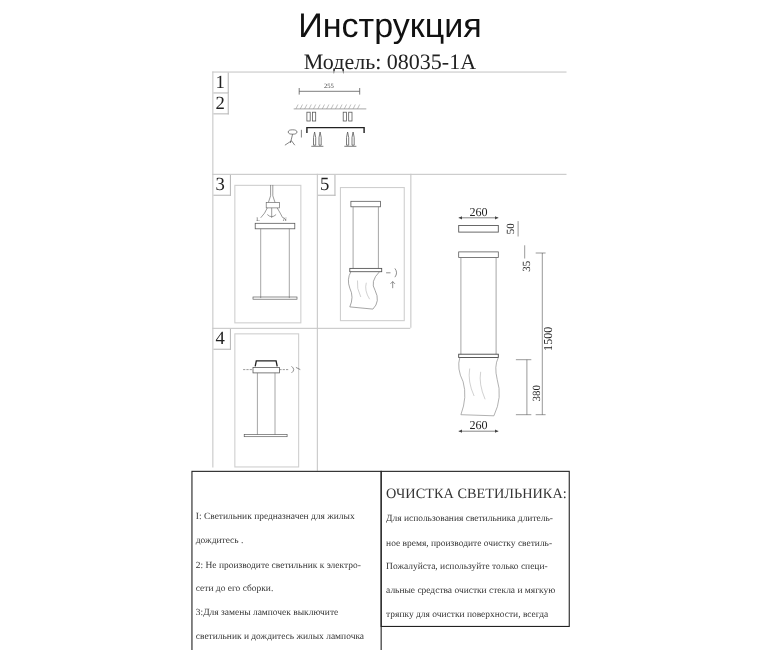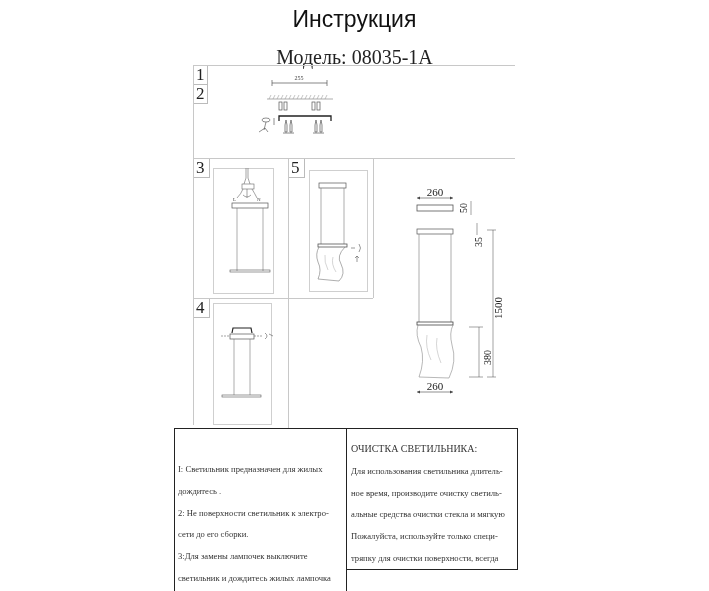--- a/index.html
+++ b/index.html
@@ -1,18 +1,18 @@
 <!DOCTYPE html>
 <html><head>
 <meta charset="utf-8">
 <style>
   html, body { margin:0; padding:0; background:#ffffff; }
   body { width:709px; height:591px; position:relative; overflow:hidden; font-family:"Liberation Serif", serif; color:#111; }
   .abs { position:absolute; }
-  .title { left:0; width:709px; top:6px; text-align:center; font-family:"Liberation Sans", sans-serif; font-size:23px; color:#111; }
+  .title { left:0; width:709px; top:6px; text-align:center; font-family:"Liberation Sans", sans-serif; font-size:31px; color:#111; }
   .subtitle { left:0; width:709px; top:46px; text-align:center; font-size:20px; color:#222; }
   .hline { height:1px; background:#c8c8c8; }
   .vline { width:1px; background:#c8c8c8; }
   .numbox { font-size:17px; line-height:18px; color:#222; padding-left:2px; }
   .numbox-border { border-right:1px solid #bbb; border-bottom:1px solid #bbb; }
   .panel { border:1px solid #cfcfcf; background:#fff; }
   .infobox { border:1.5px solid #222; box-sizing:border-box; }
   .infotxt { font-family:"Liberation Serif", serif; font-size:8.6px; line-height:10.9px; color:#333; white-space:pre-line; }
   svg text { font-family:"Liberation Serif", serif; }
 </style>
@@ -152,37 +152,37 @@
   <text x="86" y="180" font-size="10" fill="#222" transform="rotate(-90 86 180)">380</text>
   <line x1="12" y1="207" x2="48" y2="207" stroke="#444" stroke-width="0.6"></line>
   <path d="M12 207 l3 -1.5 v3 z M48 207 l-3 -1.5 v3 z" fill="#444"></path>
   <text x="30" y="205" font-size="11" text-anchor="middle" fill="#222">260</text>
 </svg>
 
 <div class="abs infobox" style="left:174px; top:428px; width:173px; height:176px;">
   <div class="infotxt" style="position:absolute; left:3px; top:24px; width:168px;">
     <div>I: Светильник предназначен для жилых</div>
     <div>дождитесь .</div>
-    <div>2: Не поверхности светильник к электро-</div>
+    <div>2: Не производите светильник к электро-</div>
     <div>сети до его сборки.</div>
     <div>3:Для замены лампочек выключите</div>
     <div>светильник  и дождитесь жилых лампочка</div>
     
     
     
     
   </div>
 </div>
 <div class="abs infobox" style="left:346px; top:428px; width:172px; height:142px;">
   <div class="infotxt" style="position:absolute; left:4px; top:4px; width:166px;">
-    <div style="font-size:10px;">ОЧИСТКА СВЕТИЛЬНИКА:</div>
+    <div style="font-size:13px;">ОЧИСТКА СВЕТИЛЬНИКА:</div>
     <div>Для использования светильника длитель-</div>
     <div>ное время, производите очистку светиль-</div>
+    <div>Пожалуйста, используйте только специ-</div>
     <div>альные средства очистки стекла и мягкую</div>
-    <div>Пожалуйста, используйте только специ-</div>
     <div>тряпку для очистки поверхности, всегда</div>
     
     
     
     
     
   </div>
 </div>
 
 </body></html>

